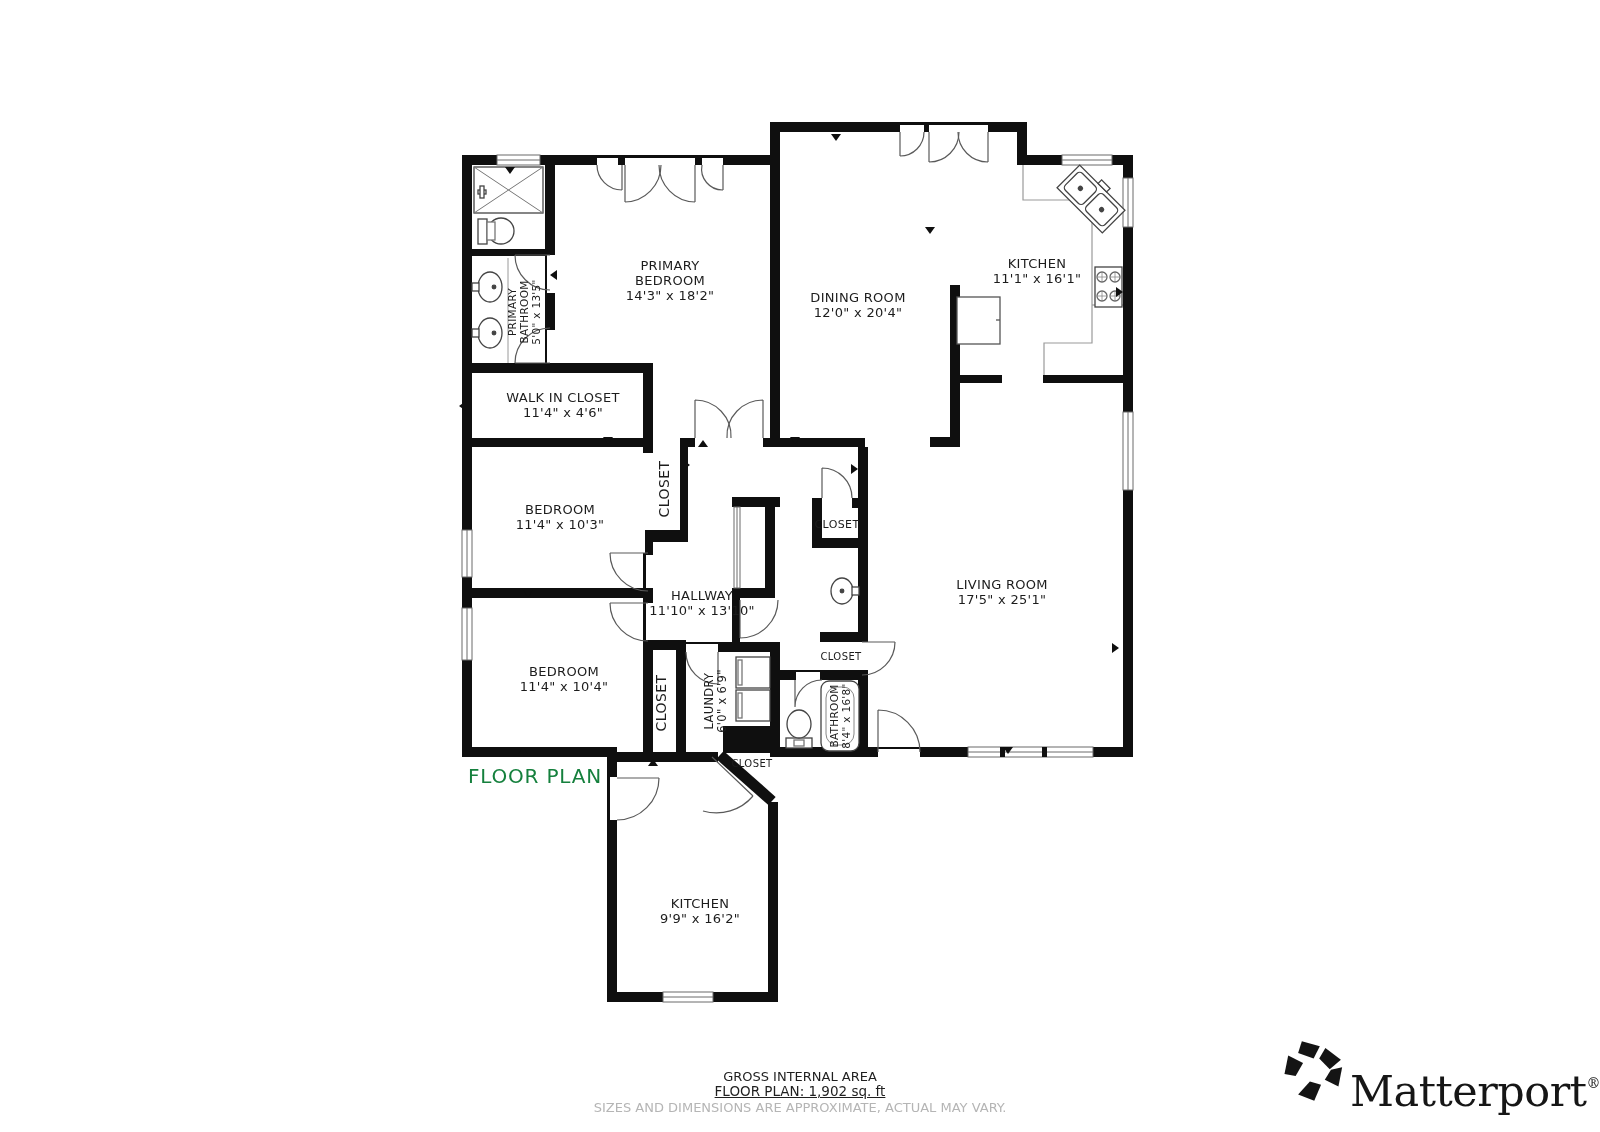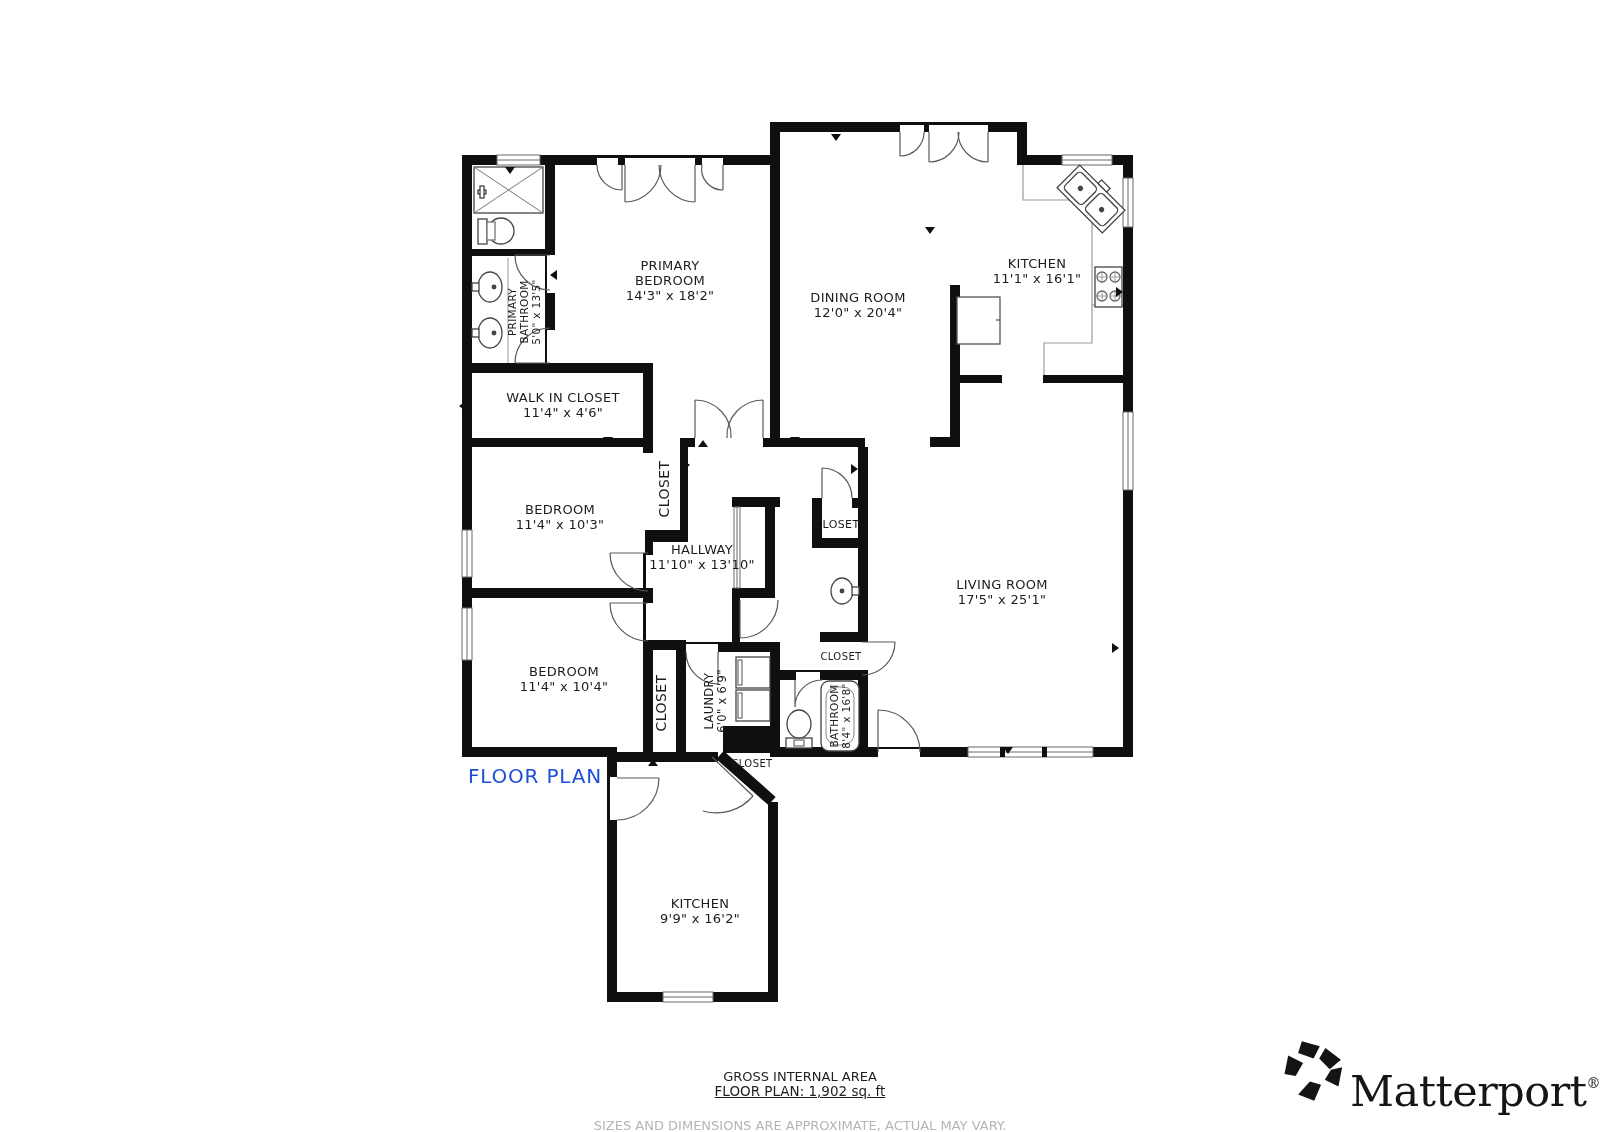--- a/index.html
+++ b/index.html
@@ -8,25 +8,25 @@
   .plan-svg{position:absolute;left:0;top:0;}
   .rl{position:absolute;transform:translate(-50%,-50%);text-align:center;
       font-size:13px;line-height:15px;letter-spacing:.3px;color:#1c1c1c;white-space:nowrap;}
   .rl.vert{transform:translate(-50%,-50%) rotate(-90deg);}
   .rl.sm{font-size:10.5px;line-height:12px;}
   .rl.md{font-size:11.5px;line-height:13px;}
   .cl{position:absolute;transform:translate(-50%,-50%);font-size:11px;letter-spacing:.4px;
       color:#1c1c1c;white-space:nowrap;}
   .cl.vert{transform:translate(-50%,-50%) rotate(-90deg);font-size:14px;}
   .cl.tiny{font-size:10px;}
-  .plan-title{position:absolute;left:468px;top:764px;font-size:20px;letter-spacing:.8px;color:#1d4ed8;text-align:right;}
+  .plan-title{position:absolute;left:468px;top:764px;font-size:20px;letter-spacing:.8px;color:#15803d;text-align:right;}
   .footer{position:absolute;left:500px;top:1069px;width:600px;text-align:center;color:#1f1f1f;}
   .footer .f1{font-size:13px;line-height:15px;}
   .footer .f2{font-size:13.5px;line-height:15px;text-decoration:underline;}
-  .footer .f3{font-size:13px;line-height:15px;color:#b5b5b5;margin-top:19px;}
+  .footer .f3{font-size:13px;line-height:15px;color:#b5b5b5;margin-top:1px;}
   .brand{position:absolute;left:1282px;top:1038px;width:290px;height:70px;}
   .brand-icon{position:absolute;left:0;top:2px;}
   .brand-word{position:absolute;left:68px;top:2px;font-family:"DejaVu Serif","Liberation Serif",serif;
       font-size:43px;line-height:87px;color:#161616;letter-spacing:-.5px;}
   .brand-word .reg{font-size:14px;vertical-align:18px;letter-spacing:0;}
 </style>
 </head>
 <body>
 
 <div class="stage">
@@ -310,21 +310,21 @@
   <div class="rl" style="left:560px;top:517px">
     <div>BEDROOM</div>
     <div>11'4" x 10'3"</div>
   </div>
 
   <div class="rl" style="left:564px;top:679px">
     <div>BEDROOM</div>
     <div>11'4" x 10'4"</div>
   </div>
 
-  <div class="rl" style="left:702px;top:557px">
+  <div class="rl" style="left:702px;top:603px">
     <div>HALLWAY</div>
     <div>11'10" x 13'10"</div>
   </div>
 
   <div class="rl" style="left:1002px;top:592px">
     <div>LIVING ROOM</div>
     <div>17'5" x 25'1"</div>
   </div>
 
   <div class="rl" style="left:700px;top:911px">

